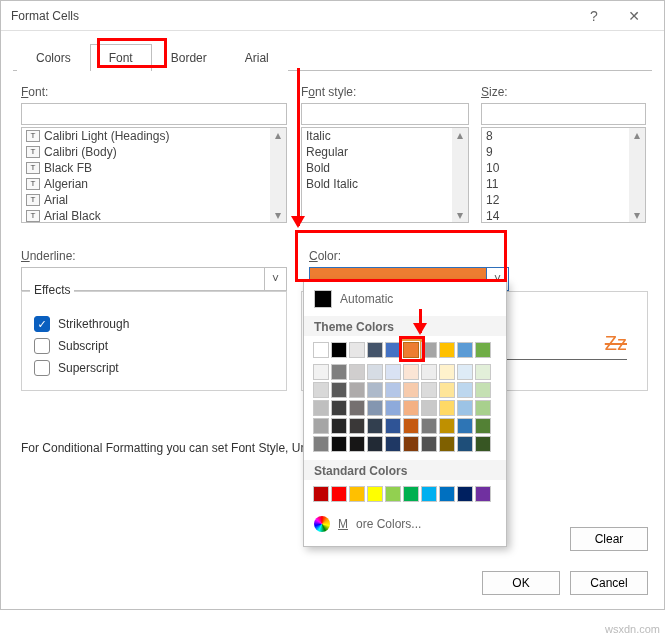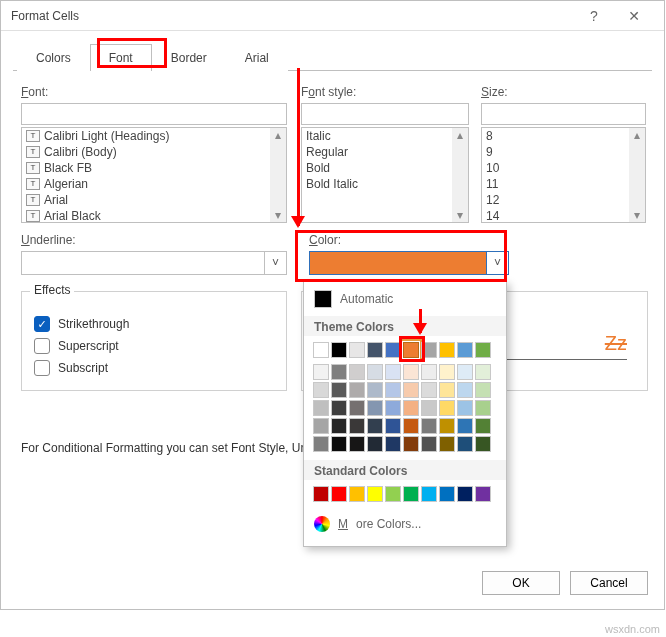--- a/index.html
+++ b/index.html
@@ -19,21 +19,21 @@
   .uline { text-decoration: underline; }
   .col { position: absolute; }
   .col-font { left: 20px; top: 84px; width: 266px; }
   .col-style { left: 300px; top: 84px; width: 168px; }
   .col-size { left: 480px; top: 84px; width: 165px; }
   .txt { width: 100%; height: 22px; border: 1px solid #bfbfbf; padding: 2px 4px; }
   .listbox { margin-top: 2px; width: 100%; height: 96px; border: 1px solid #bfbfbf; overflow: hidden; position: relative; }
   .listbox .sb { position: absolute; right: 0; top: 0; bottom: 0; width: 16px; background: #f0f0f0; display:flex; flex-direction:column; justify-content:space-between; align-items:center; color:#888;}
   .li { padding: 1px 4px; display: flex; align-items: center; gap: 4px; color: #444; }
   .tt { display:inline-block; width:14px; height:12px; border:1px solid #999; font-size:8px; line-height:10px; text-align:center; background:#f8f8f8;}
-  .row2 { position: absolute; top: 232px; left: 20px; right: 16px; display:flex;align-items:flex-end; }
+  .row2 { position: absolute; top: 248px; left: 20px; right: 16px; display:flex;align-items:flex-end; }
   .underline-col { width: 266px; }
   .color-col { margin-left: 22px; width: 200px; }
   .combo { display:flex; height:24px; }
   .combo .cbody { flex:1; border:1px solid #bfbfbf; }
   .combo .cbtn { width:22px; border:1px solid #bfbfbf; border-left:none; display:flex; align-items:center; justify-content:center; color:#555;}
   .color-combo .cbody { background:#ed7d31; border-color:#2e6fba;}
   .color-combo .cbtn { border-color:#2e6fba; }
   .effects { position:absolute; left:20px; top:290px; width:266px; height:100px; border:1px solid #d0d0d0; padding:18px 12px 8px 12px; }
   .effects .glabel { position:absolute; top:-9px; left:8px; background:#fff; padding:0 4px; color:#333;}
   .chk { display:flex; align-items:center; gap:8px; margin:6px 0; color:#333;}
@@ -163,35 +163,38 @@
   </div>
 
   <div class="effects">
     <span class="glabel">Effects</span>
     <div class="chk">
         <span class="box checked">✓</span>
         <span>Strikethrough</span>
       </div>
     <div class="chk">
         <span class="box"></span>
-        <span>Superscript</span>
+        <span>Subscript</span>
       </div>
     <div class="chk">
         <span class="box"></span>
-        <span>Subscript</span>
+        <span>Superscript</span>
       </div>
   </div>
 
   <div class="preview-box">
     <span class="glabel">Preview</span>
     <div class="preview-inner">Zz</div>
   </div>
 
   <div class="hint">For Conditional Formatting you can set Font Style, Underline, Color, and Strikethrough.</div>
 
+  <div class="clear-row">
+    <button class="btn"><span>Clear</span></button>
+  </div>
   <div class="okrow">
     <button class="btn"><span>OK</span></button>
     <button class="btn"><span>Cancel</span></button>
   </div>
 
   <div class="popup">
     <div class="auto">
       <span class="sw" style="background:#000"></span>
       <span>Automatic</span>
     </div>

